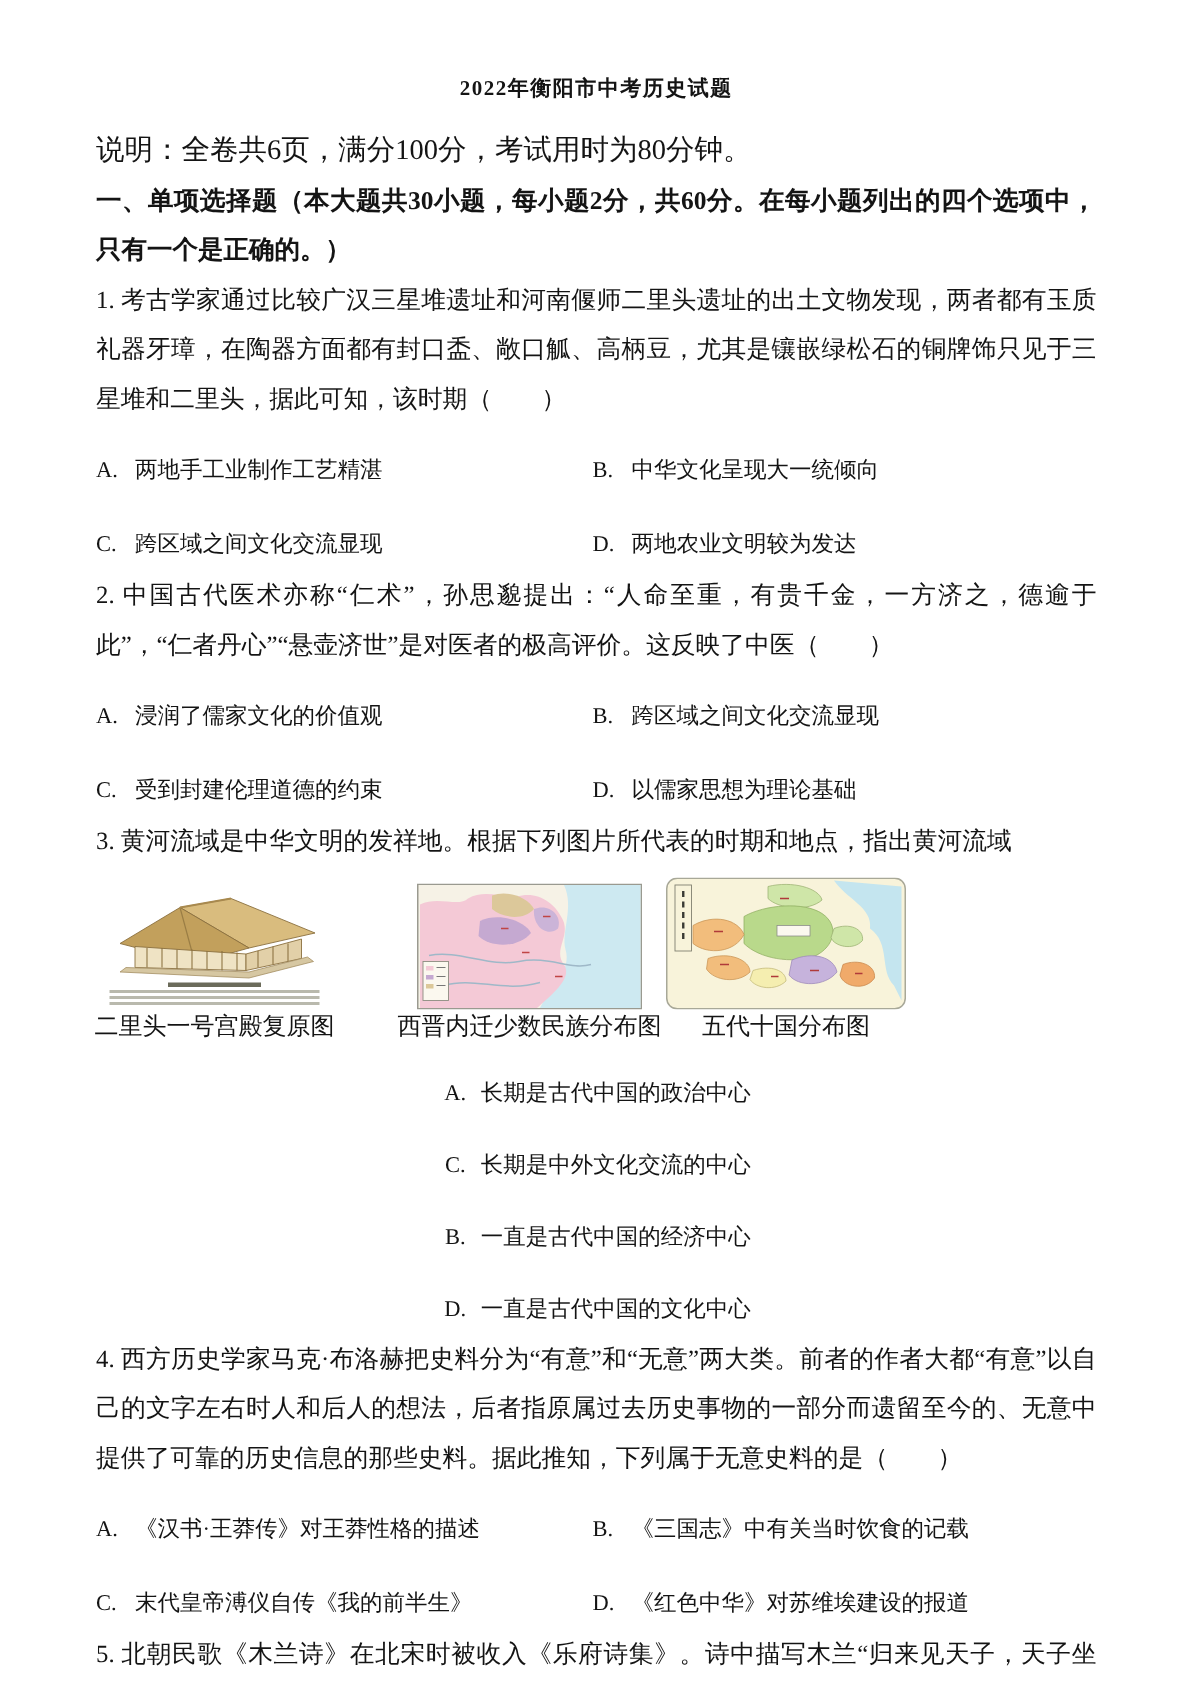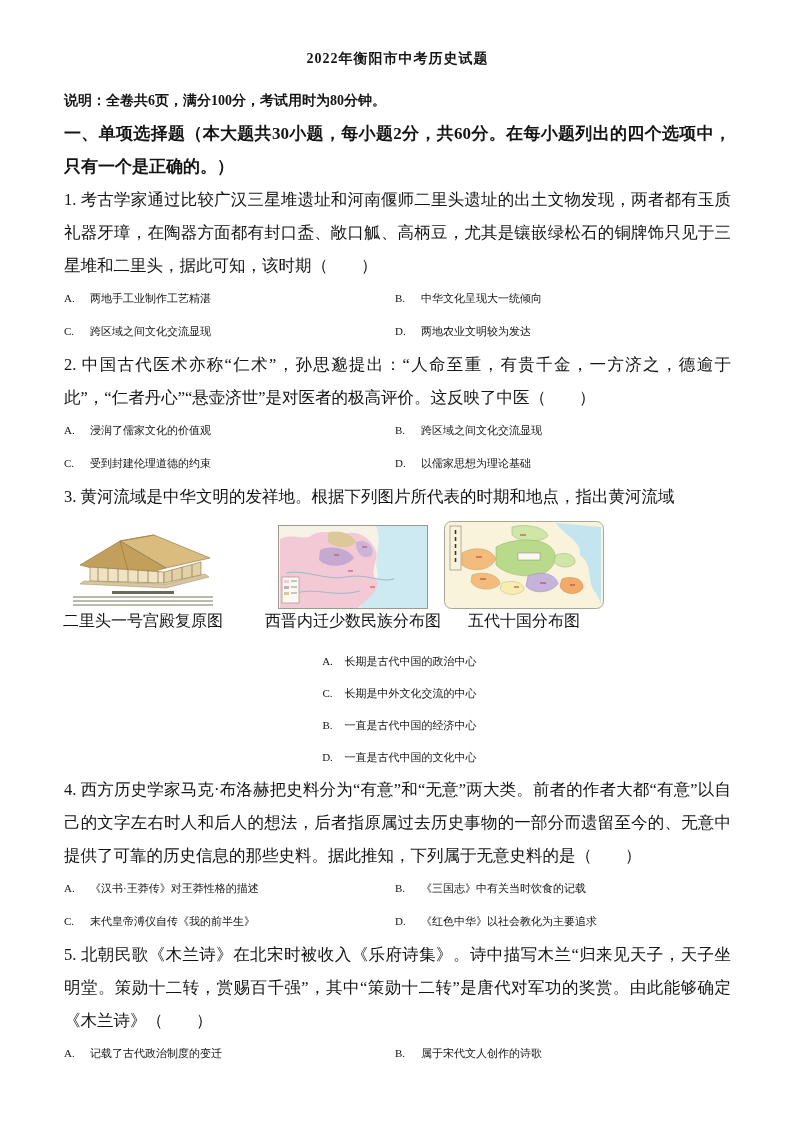--- a/index.html
+++ b/index.html
@@ -13,37 +13,37 @@
   }
   .page { padding:50px 62px 0 64px; }
   .title {
     text-align:center;
     font-size:14px;
     font-weight:bold;
     letter-spacing:1px;
     margin-bottom:16px;
   }
   .bold-line {
-    font-size:14px;
-    font-weight:bold;
+    font-size:19px;
+    font-weight:normal;
     line-height:33px;
   }
   .section-heading {
     font-size:17px;
     font-weight:bold;
     line-height:33px;
     text-align:justify;
   }
   .stem {
     font-size:16.5px;
     line-height:33px;
     text-align:justify;
   }
   .opt-grid2 { display:grid; grid-template-columns:331px 1fr; }
-  .option { font-size:11px; line-height:33px; white-space:nowrap; }
+  .option { font-size:15px; line-height:33px; white-space:nowrap;margin-top:16px; }
   .opt-label { display:inline-block; min-width:18px; margin-right:8px; }
   .options-stack .option { line-height:32px; }
   .options-stack { margin-top:2px;text-align:center; }
 
   
   .figures-row {
     display:flex;
     align-items:flex-end;
     margin:8px 0 12px 0;
   }
@@ -204,21 +204,21 @@
       <div class="option"><span class="opt-label">D.</span><span>一直是古代中国的文化中心</span></div>
     </div>
   </div>
 
   <div class="question">
     <div class="stem">4. 西方历史学家马克·布洛赫把史料分为“有意”和“无意”两大类。前者的作者大都“有意”以自己的文字左右时人和后人的想法，后者指原属过去历史事物的一部分而遗留至今的、无意中提供了可靠的历史信息的那些史料。据此推知，下列属于无意史料的是（　　）</div>
     <div class="opt-grid2">
       <div class="option"><span class="opt-label">A.</span><span>《汉书·王莽传》对王莽性格的描述</span></div>
       <div class="option"><span class="opt-label">B.</span><span>《三国志》中有关当时饮食的记载</span></div>
       <div class="option"><span class="opt-label">C.</span><span>末代皇帝溥仪自传《我的前半生》</span></div>
-      <div class="option"><span class="opt-label">D.</span><span>《红色中华》以社会教化为主要追求</span></div>
+      <div class="option"><span class="opt-label">D.</span><span>《红色中华》对苏维埃建设的报道</span></div>
     </div>
   </div>
 
   <div class="question">
     <div class="stem">5. 北朝民歌《木兰诗》在北宋时被收入《乐府诗集》。诗中描写木兰“归来见天子，天子坐明堂。策勋十二转，赏赐百千强”，其中“策勋十二转”是唐代对军功的奖赏。由此能够确定《木兰诗》（　　）</div>
     <div class="opt-grid2">
       <div class="option"><span class="opt-label">A.</span><span>记载了古代政治制度的变迁</span></div>
       <div class="option"><span class="opt-label">B.</span><span>属于宋代文人创作的诗歌</span></div>
     </div>
   </div>

